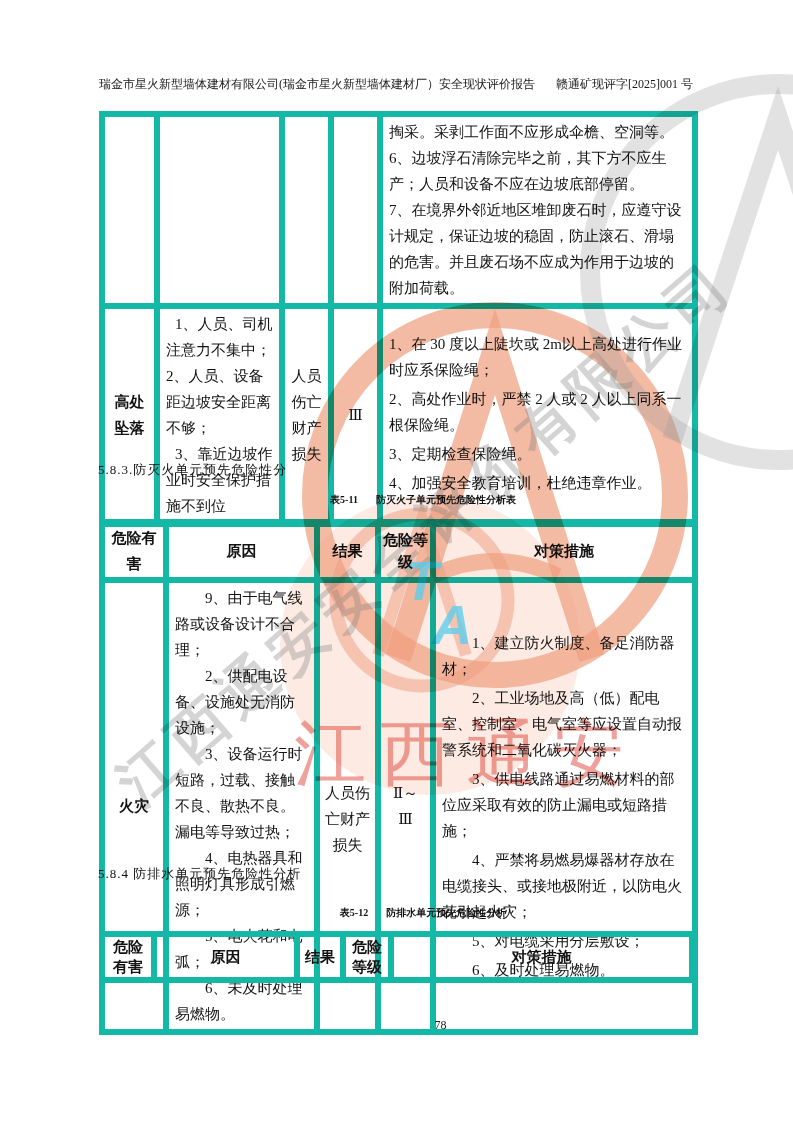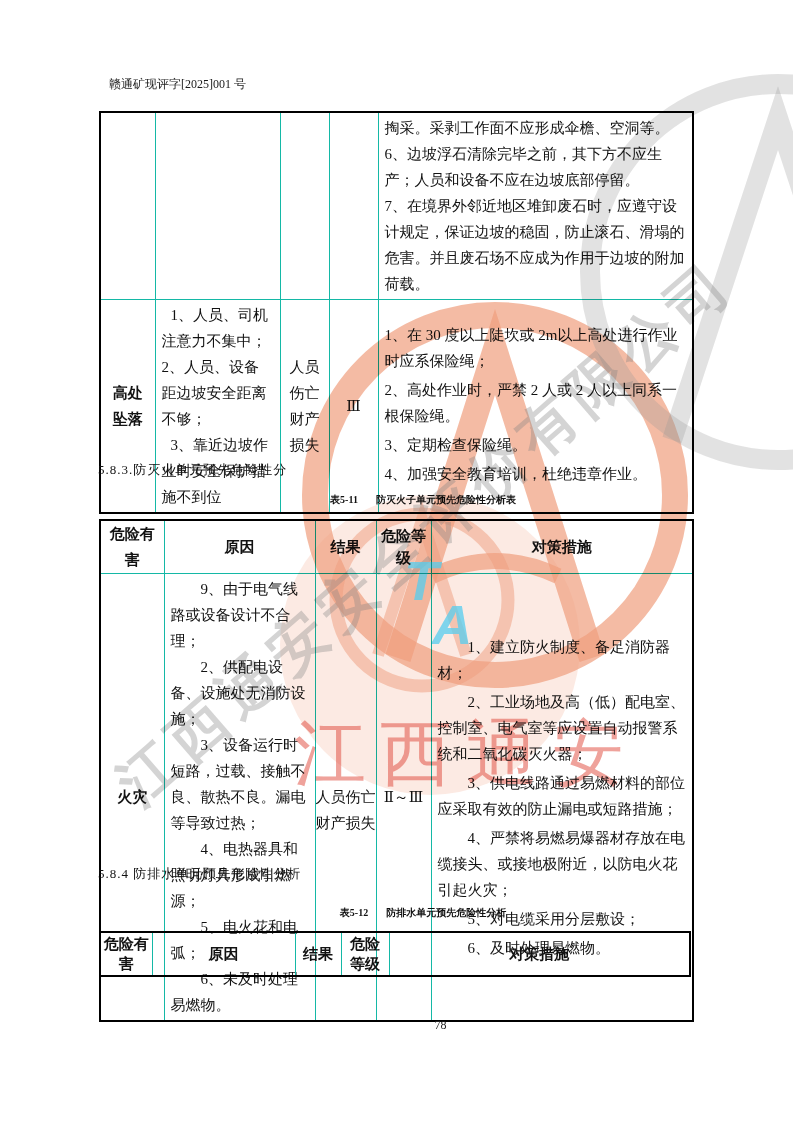--- a/index.html
+++ b/index.html
@@ -18,21 +18,21 @@
     display:flex;justify-content:space-between;
     font-size:12px;white-space:nowrap;color:#1a1a1a;
   }
   .doc-header .hdr-right{margin-left:10px;}
   
   table.doc{
     position:absolute;border-collapse:collapse;table-layout:fixed;
     border:2px solid #000;
   }
   table.doc td,table.doc th{
-    border:1px solid #14b8a6;
+    border:6px solid #14b8a6;
     font-size:15px;line-height:26px;
     padding:2px 6px;vertical-align:middle;
     overflow:hidden;
   }
   table.doc th{font-weight:700;text-align:center;padding:0 2px;}
   td.hazard{font-weight:700;text-align:center;padding:0 9px;word-break:break-all;}
   td.result{text-align:center;padding:0 8px;word-break:break-all;}
   td.level{text-align:center;padding:0 2px;}
   td.plist{vertical-align:top;padding:3px 7px;}
   .plist p{margin:0;}
@@ -81,20 +81,21 @@
   }
   .wm-t{left:404px;top:548px;}
   .wm-a{left:432px;top:592px;}
 </style>
 </head>
 <body>
 
 <div class="page">
 
   <div class="doc-header">
+    <span class="hdr-left">瑞金市星火新型墙体建材有限公司(瑞金市星火新型墙体建材厂）安全现状评价报告</span>
     <span class="hdr-right">赣通矿现评字[2025]001 号</span>
   </div>
 
   <table class="doc" style="left:99px;top:111px;width:593px;">
     <colgroup>
         <col style="width:55px">
         <col style="width:125px">
         <col style="width:49px">
         <col style="width:49px">
         <col style="width:315px">

